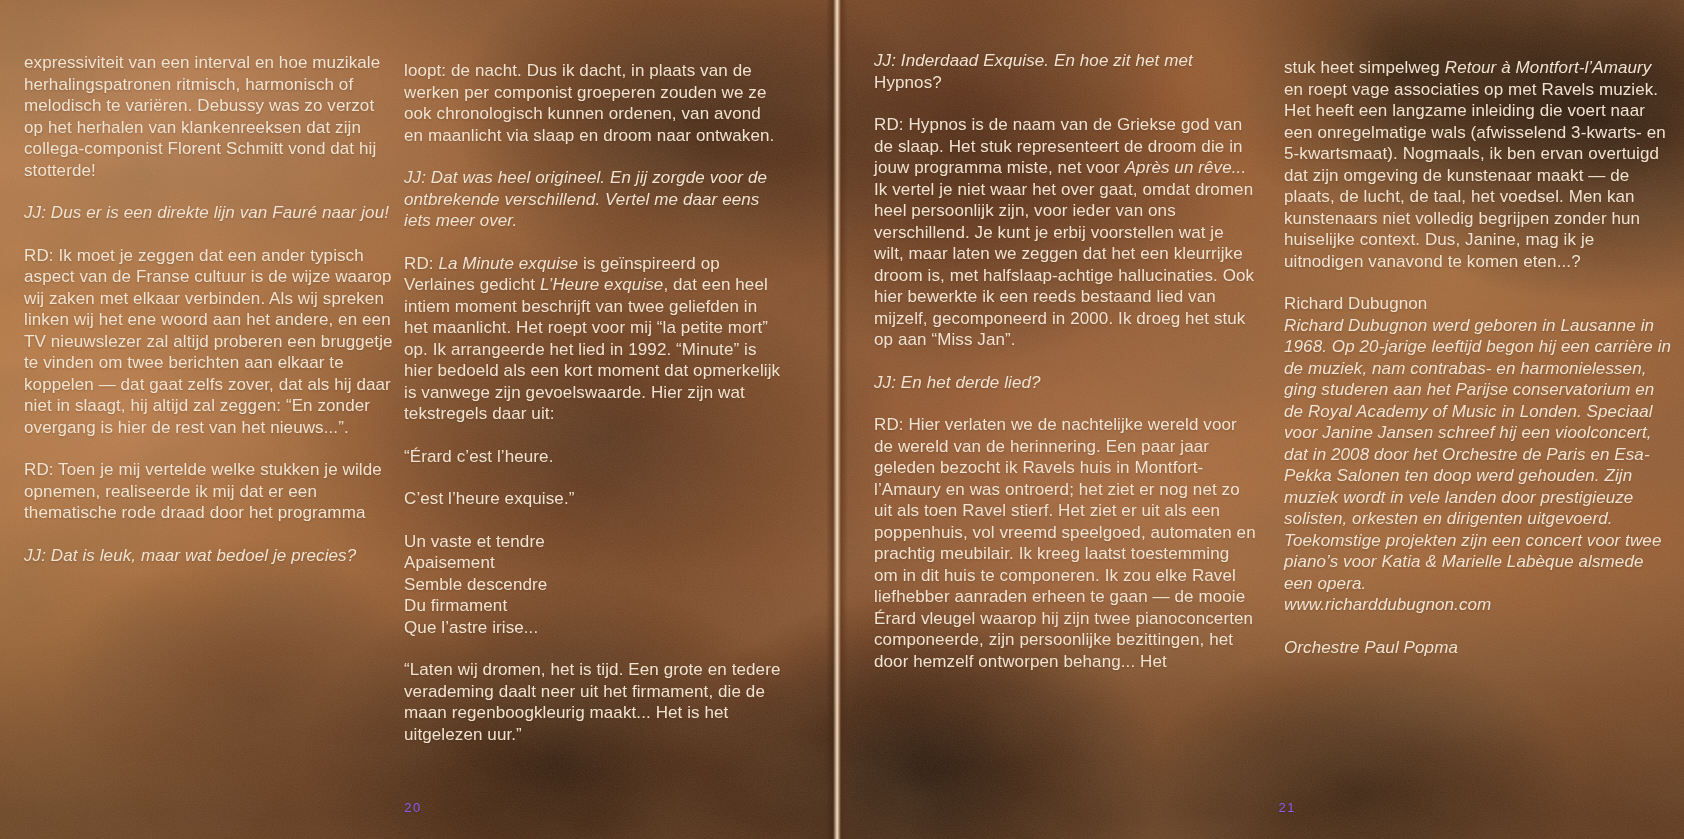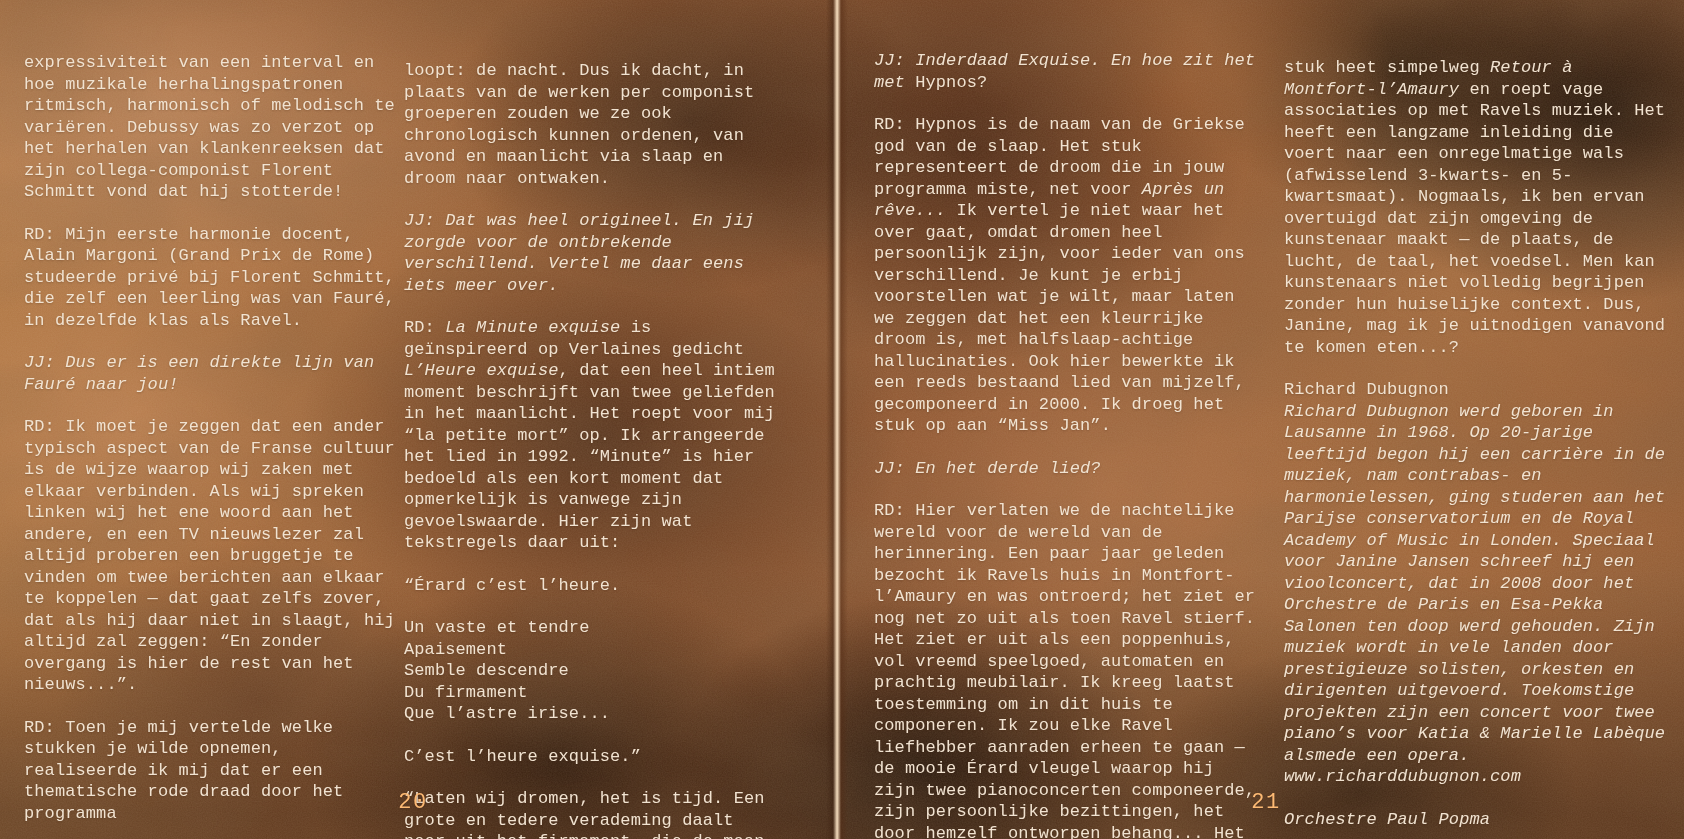--- a/index.html
+++ b/index.html
@@ -1,18 +1,18 @@
 <!DOCTYPE html>
 <html><head>
 <meta charset="utf-8">
 <style>
   html,body{margin:0;padding:0;background:#1d110a;}
   .spread{
     position:relative;width:1684px;height:839px;overflow:hidden;
-    font-family:Liberation Mono, monospace;
+    font-family:Liberation Sans, sans-serif;
     color:#f1e3d1;
   }
   
   .bg{
     position:absolute;inset:0;
     background-color:#a9713f;
     background-image:
       radial-gradient(340px 250px at 690px 120px, rgba(52,28,14,0.85), rgba(52,28,14,0) 70%),
       radial-gradient(430px 330px at 600px 440px, rgba(56,29,15,0.72), rgba(56,29,15,0) 70%),
       radial-gradient(520px 310px at 160px 110px, rgba(214,156,114,0.55), rgba(214,156,114,0) 72%),
@@ -50,25 +50,25 @@
     text-shadow:0 1px 2px rgba(61,31,14,0.25);
   }
   .col-1{left:24px;top:52px;width:372px;}
   .col-2{left:404px;top:60px;width:378px;}
   .col-3{left:37px;top:50px;width:382px;}   
   .col-4{left:447px;top:57px;width:388px;}  
   .para{margin:0 0 21px 0;white-space:pre-line;}
   .para:last-child{margin-bottom:0;}
   .it{font-style:italic;}
   .page-number{
-    position:absolute;bottom:24px;font-size:22px;letter-spacing:1.5px;
-    color:#fdba74;text-shadow:0 1px 2px rgba(61,31,14,0.3);
+    position:absolute;bottom:24px;font-size:13px;letter-spacing:1.5px;
+    color:#8b5cf6;text-shadow:0 1px 2px rgba(61,31,14,0.3);
   }
   .pn-left{left:383px;width:60px;text-align:center;}
-  .pn-right{left:399px;width:60px;text-align:center;}
+  .pn-right{left:399px;width:60px;text-align:right;}
 </style>
 </head>
 <body>
 
 <div class="spread">
 
   <div class="bg"></div>
 
   <svg class="grain" width="1684" height="839" aria-hidden="true">
     <defs>
@@ -83,37 +83,36 @@
     </defs>
     <rect class="clouds" width="100%" height="100%" filter="url(#cloudsF)"></rect>
     <rect class="fine" width="100%" height="100%" filter="url(#fineF)"></rect>
   </svg>
 
   <div class="fold"></div>
 
   <div class="page page-left">
     <div class="col col-1">
         <p class="para"><span class="ro">expressiviteit van een interval en hoe muzikale herhalingspatronen ritmisch, harmonisch of melodisch te variëren. Debussy was zo verzot op het herhalen van klankenreeksen dat zijn collega-componist Florent Schmitt vond dat hij stotterde!</span></p>
-        <p class="para"><span class="ro">RD: Mijn eerste harmonie docent, Alain Margoni (Grand Prix de Rome) studeerde privé bij Florent Schmitt, die zelf een leerling was van Fauré, in dezelfde klas als Ravel.</span></p>
         <p class="para"><span class="it">JJ: Dus er is een direkte lijn van Fauré naar jou!</span></p>
         <p class="para"><span class="ro">RD: Ik moet je zeggen dat een ander typisch aspect van de Franse cultuur is de wijze waarop wij zaken met elkaar verbinden. Als wij spreken linken wij het ene woord aan het andere, en een TV nieuwslezer zal altijd proberen een bruggetje te vinden om twee berichten aan elkaar te koppelen — dat gaat zelfs zover, dat als hij daar niet in slaagt, hij altijd zal zeggen: “En zonder overgang is hier de rest van het nieuws...”.</span></p>
         <p class="para"><span class="ro">RD: Toen je mij vertelde welke stukken je wilde opnemen, realiseerde ik mij dat er een thematische rode draad door het programma</span></p>
         <p class="para"><span class="it">JJ: Dat is leuk, maar wat bedoel je precies?</span></p>
       </div>
     <div class="col col-2">
         <p class="para"><span class="ro">loopt: de nacht. Dus ik dacht, in plaats van de werken per componist groeperen zouden we ze ook chronologisch kunnen ordenen, van avond en maanlicht via slaap en droom naar ontwaken.</span></p>
         <p class="para"><span class="it">JJ: Dat was heel origineel. En jij zorgde voor de ontbrekende verschillend. Vertel me daar eens iets meer over.</span></p>
         <p class="para"><span class="ro">RD: </span><span class="it">La Minute exquise</span><span class="ro"> is geïnspireerd op Verlaines gedicht </span><span class="it">L’Heure exquise</span><span class="ro">, dat een heel intiem moment beschrijft van twee geliefden in het maanlicht. Het roept voor mij “la petite mort” op. Ik arrangeerde het lied in 1992. “Minute” is hier bedoeld als een kort moment dat opmerkelijk is vanwege zijn gevoelswaarde. Hier zijn wat tekstregels daar uit:</span></p>
         <p class="para"><span class="ro">“Érard c’est l’heure.</span></p>
+        <p class="para"><span class="ro">C’est l’heure exquise.”</span></p>
         <p class="para"><span class="ro">Un vaste et tendre
 Apaisement
 Semble descendre
 Du firmament
 Que l’astre irise...</span></p>
-        <p class="para"><span class="ro">C’est l’heure exquise.”</span></p>
         <p class="para"><span class="ro">“Laten wij dromen, het is tijd. Een grote en tedere verademing daalt neer uit het firmament, die de maan regenboogkleurig maakt... Het is het uitgelezen uur.”</span></p>
       </div>
     <div class="page-number pn-left">20</div>
   </div>
 
   <div class="page page-right">
     <div class="col col-3">
         <p class="para"><span class="it">JJ: Inderdaad Exquise. En hoe zit het met </span><span class="ro">Hypnos?</span></p>
         <p class="para"><span class="ro">RD: Hypnos is de naam van de Griekse god van de slaap. Het stuk representeert de droom die in jouw programma miste, net voor </span><span class="it">Après un rêve...</span><span class="ro"> Ik vertel je niet waar het over gaat, omdat dromen heel persoonlijk zijn, voor ieder van ons verschillend. Je kunt je erbij voorstellen wat je wilt, maar laten we zeggen dat het een kleurrijke droom is, met halfslaap-achtige hallucinaties. Ook hier bewerkte ik een reeds bestaand lied van mijzelf, gecomponeerd in 2000. Ik droeg het stuk op aan “Miss Jan”.</span></p>
         <p class="para"><span class="it">JJ: En het derde lied?</span></p>

